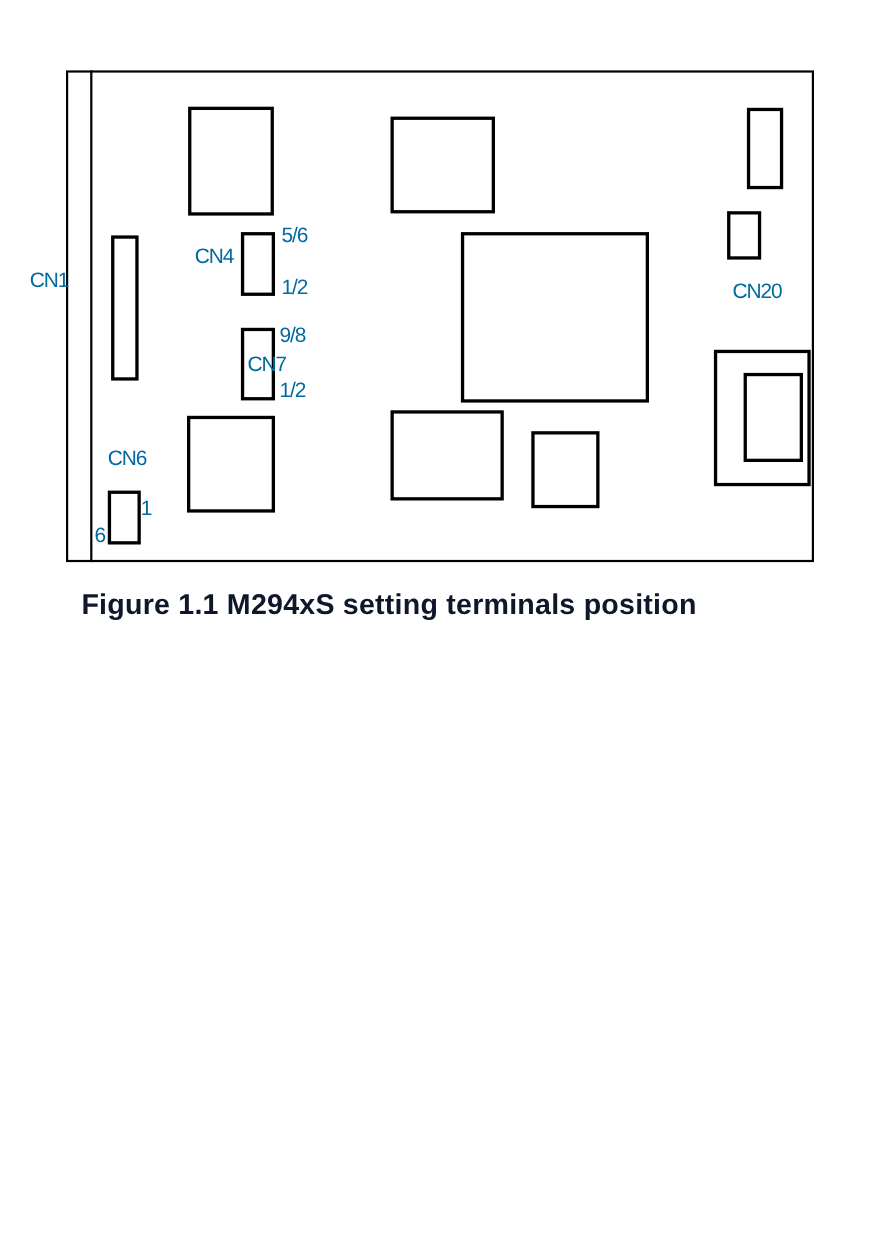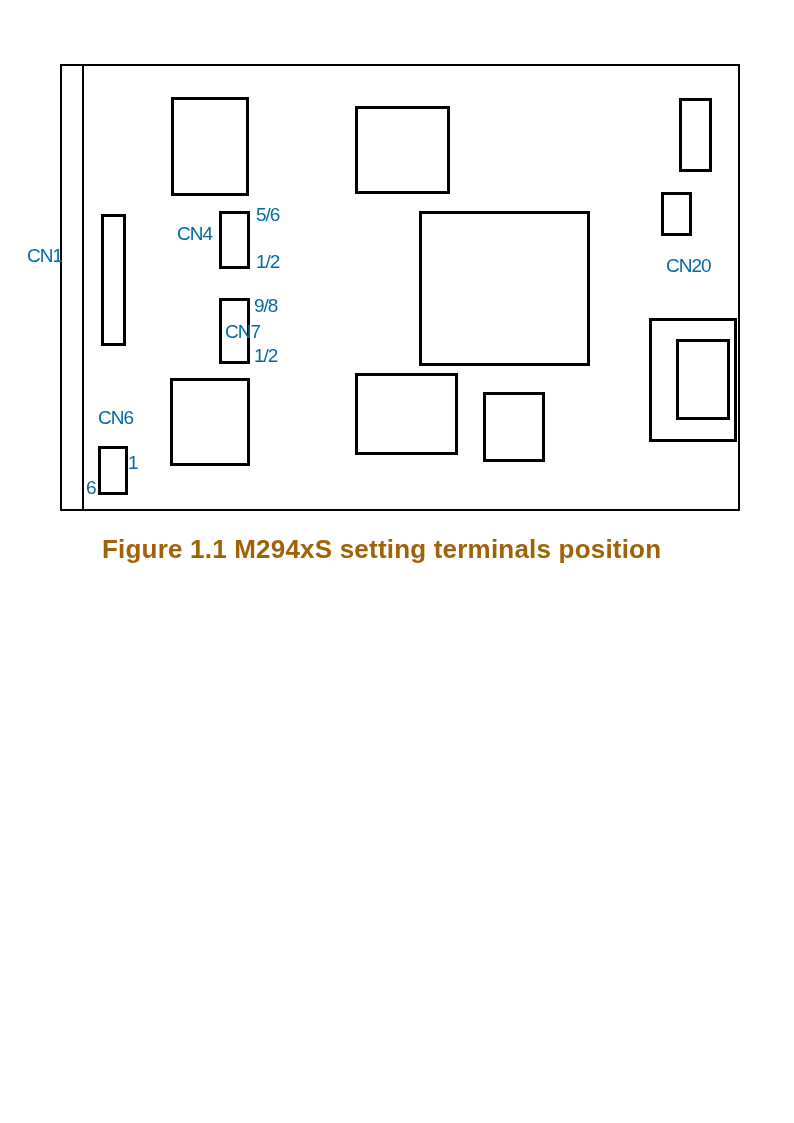--- a/index.html
+++ b/index.html
@@ -41,24 +41,23 @@
     letter-spacing: -1px;
   }
   .figure-caption {
     position: absolute;
     left: 74px;
     top: 535px;
     font-family: "Liberation Sans", sans-serif;
     font-weight: bold;
     font-size: 26px;
     line-height: 28px;
-    color: #a16207;
+    color: #0f172a;
     white-space: nowrap;
     letter-spacing: 0.2px;
-    margin-left: 28px;
   }
 </style>
 </head>
 <body>
 
 <div id="page">
   <div id="board" class="board-outline" style="left: 60px; top: 64px; width: 680px; height: 447px;"></div>
   <div id="edge" class="edge-line" style="left: 82px; top: 64px; width: 2px; height: 447px;"></div>
   <div id="components">
       <div class="comp-rect" style="left: 171px; top: 97px; width: 78px; height: 99px;"></div>

